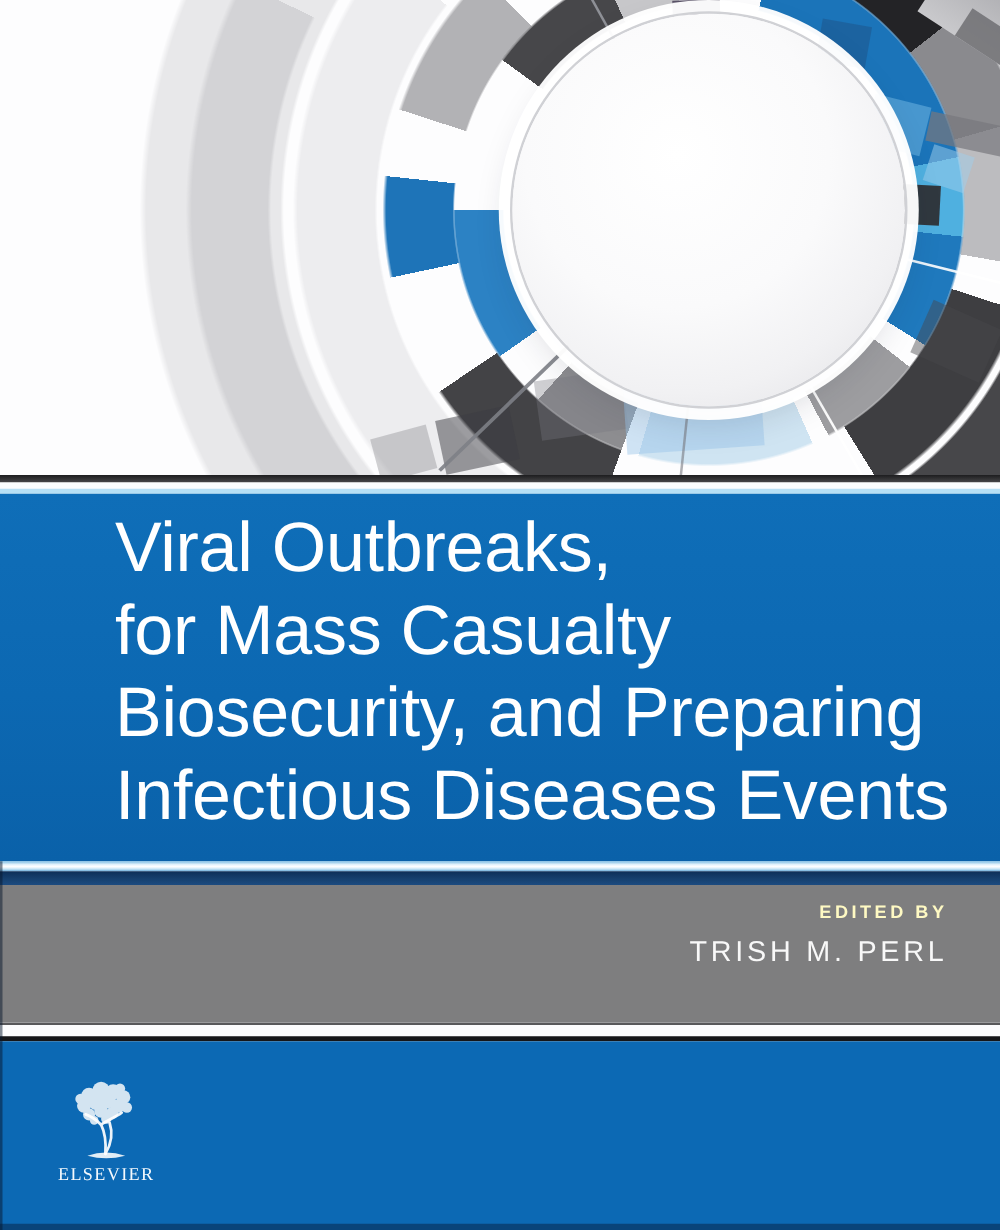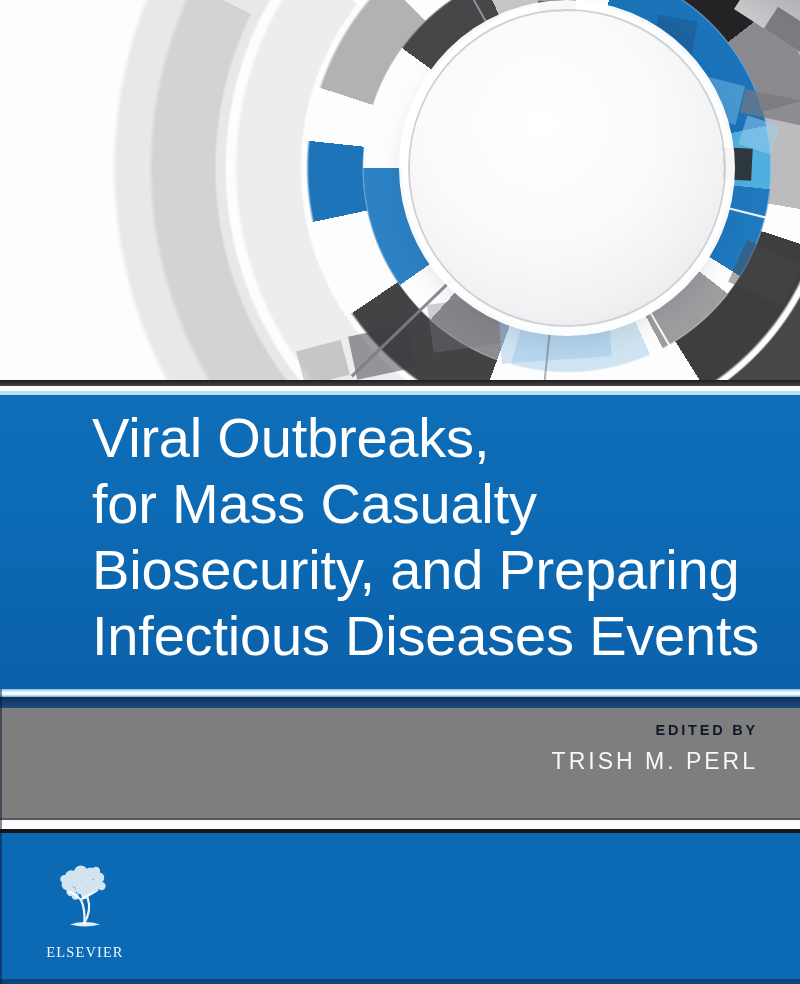--- a/index.html
+++ b/index.html
@@ -29,31 +29,31 @@
   .band-title .tline{font-size:56px;line-height:66px;font-weight:400;letter-spacing:-0.2px;white-space:nowrap;}
   .sep-glow{position:absolute;left:0;top:689px;width:800px;height:8px;
     background:linear-gradient(180deg,#7dbde4 0%,#e9f6fd 35%,#ffffff 55%,#c2e3f5 80%,#64a8d8 100%);}
   .band-navy{position:absolute;left:0;top:697px;width:800px;height:11px;
     background:linear-gradient(180deg,#0d2f58 0%,#16406e 55%,#1c4b80 100%);}
   .band-gray{
     position:absolute;left:0;top:708px;width:800px;height:110px;background:#7e7e7f;
     box-sizing:border-box;display:flex;flex-direction:column;align-items:flex-end;
     padding:14px 42px 0 0;color:#f5f5f5;
   }
-  .edited-by{font-size:14.5px;font-weight:700;letter-spacing:2.8px;color:#0f172a;margin-bottom:8px;}
+  .edited-by{font-size:14.5px;font-weight:700;letter-spacing:2.8px;color:#fef9c3;margin-bottom:8px;}
   .editor{font-size:23px;font-weight:400;letter-spacing:3px;color:#f8f8f8;line-height:30px;}
   .line-white-bot{position:absolute;left:0;top:818px;width:800px;height:11px;background:#fcfcfd;border-top:2px solid #58585a;box-sizing:border-box;}
   .line-black{position:absolute;left:0;top:829px;width:800px;height:4px;background:#161618;}
   .band-bottom{position:absolute;left:0;top:833px;width:800px;height:151px;background:#0c69b4;}
   .band-bottom::after{content:"";position:absolute;left:0;bottom:0;width:100%;height:5px;background:rgba(7,38,74,0.55);}
   .left-edge{position:absolute;left:0;top:689px;width:2px;height:295px;background:rgba(8,24,46,0.5);}
   
   .logo{position:absolute;left:45px;top:31px;width:80px;text-align:center;color:#ffffff;}
   .logo svg{display:block;margin:0 auto;}
-  .wordmark{font-family:"Liberation Serif", serif;font-size:14.5px;letter-spacing:1.1px;margin-top:14px;color:#f4f9fd;}
+  .wordmark{font-family:"Liberation Serif", serif;font-size:14.5px;letter-spacing:1.1px;margin-top:2px;color:#f4f9fd;}
 </style>
 </head>
 <body>
 
 <div class="cover">
 
   <div class="art" aria-hidden="true">
 
     <div class="ring" style="left:110px;top:-289px;width:914px;height:914px;
       background:conic-gradient(from 0deg, transparent 0deg 198deg, #e8e8ea 198deg 302deg, transparent 302deg 360deg);

